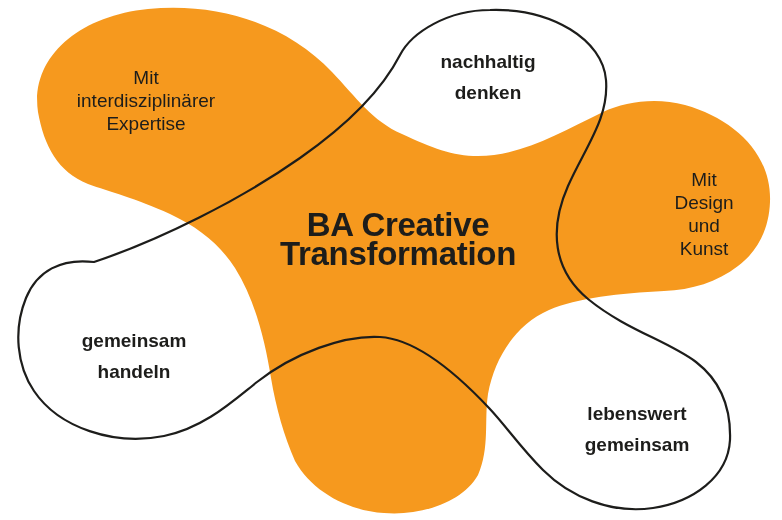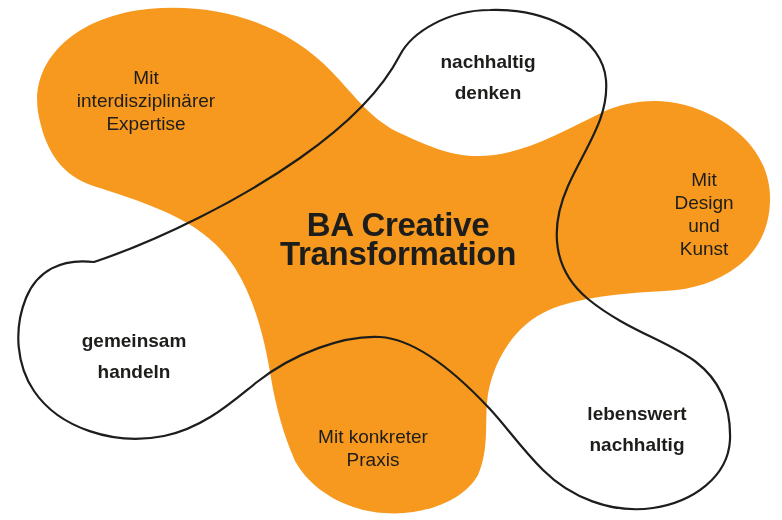--- a/index.html
+++ b/index.html
@@ -114,19 +114,17 @@
 
   <div class="label small-regular pos-design">Mit Design
 und Kunst</div>
 
   <div class="label title pos-title">BA Creative
 Transformation</div>
 
   <div class="label small-bold pos-gemeinsam">gemeinsam
 handeln</div>
 
-  <div class="label small-regular pos-praxis">Mit konkreter
-Praxis</div>
 
   <div class="label small-bold pos-lebenswert">lebenswert
-nachhaltig</div>
+gemeinsam</div>
 
 </div>
 
 </body></html>

